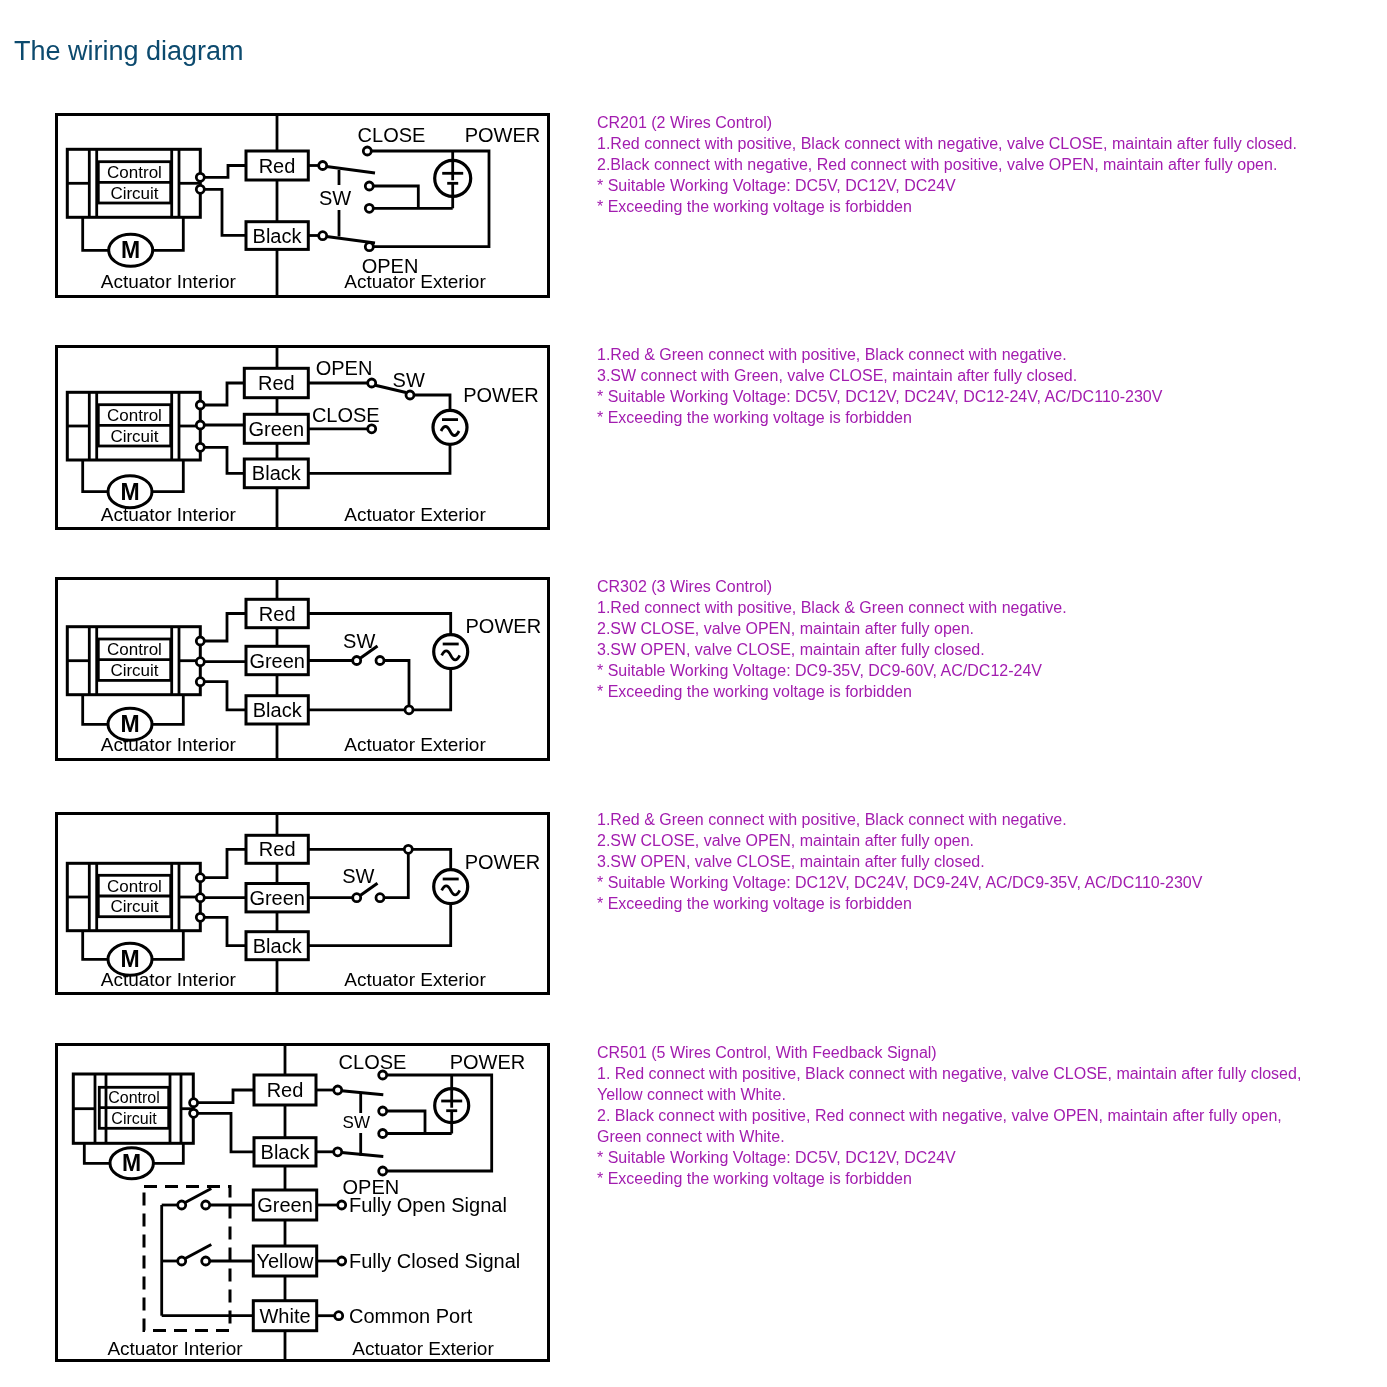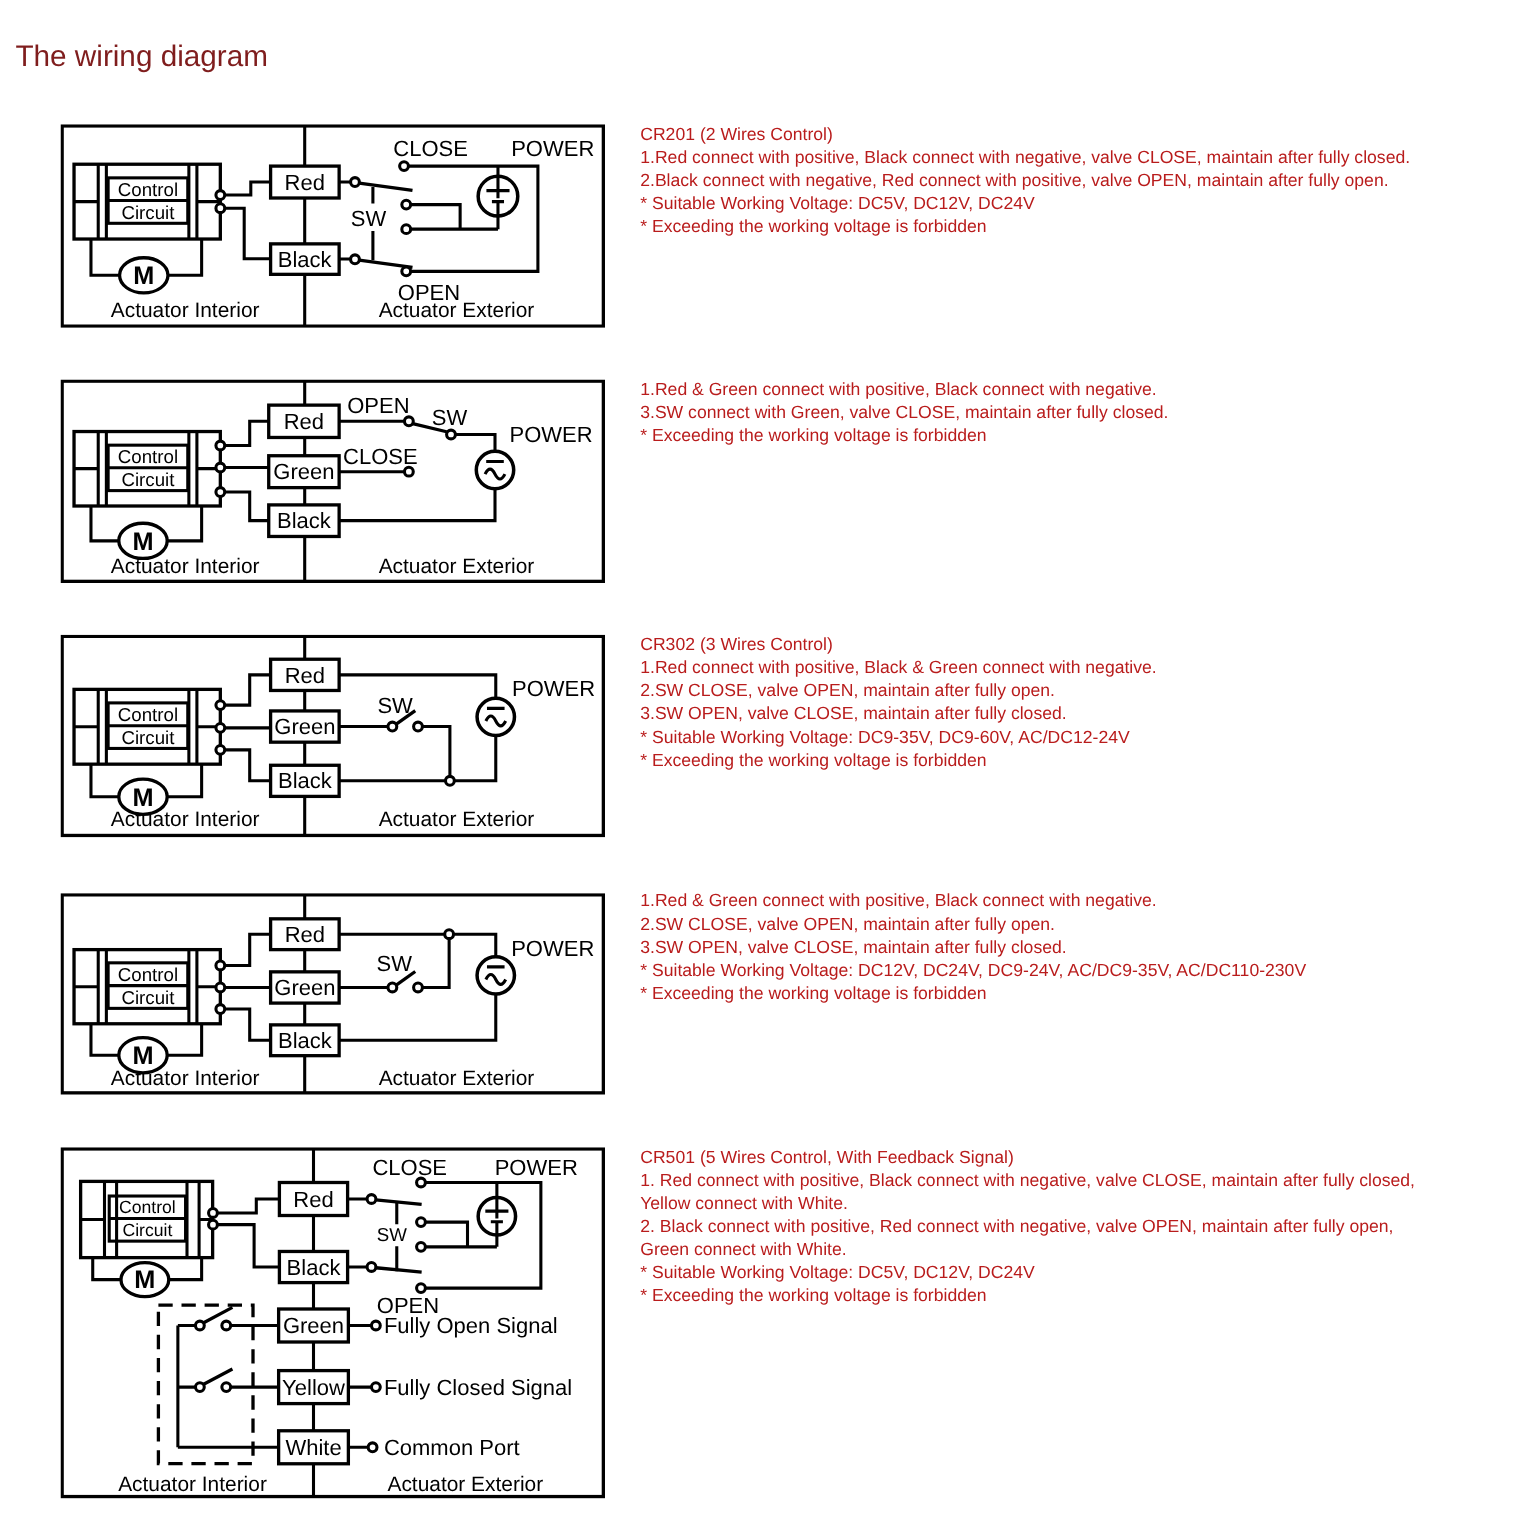--- a/index.html
+++ b/index.html
@@ -1,19 +1,19 @@
 <!DOCTYPE html>
 <html><head>
 <meta charset="utf-8">
 <style>
   html,body{margin:0;padding:0;background:#fff;}
   .page{position:relative;width:1387px;height:1387px;background:#fff;
         font-family:"Liberation Sans",sans-serif;overflow:hidden;}
-  .title{position:absolute;left:14px;top:36px;font-size:27px;font-weight:400;color:#7f1d1d;white-space:nowrap;}
-  .desc{position:absolute;left:582px;color:#b91c1c;font-size:16px;line-height:21px;}
+  .title{position:absolute;left:14px;top:36px;font-size:27px;font-weight:400;color:#0c4a6e;white-space:nowrap;}
+  .desc{position:absolute;left:597px;color:#a21caf;font-size:16px;line-height:21px;}
   .desc div{white-space:nowrap;}
   svg.diagram{position:absolute;left:55px;}
   svg text{font-family:"Liberation Sans",sans-serif;fill:#000;}
   .ctr{text-anchor:middle;}
   .t16{font-size:16px;} .t17{font-size:17px;} .t19{font-size:19px;} .t20{font-size:20px;}
   .mlab{font-size:23px;font-weight:bold;text-anchor:middle;}
   .st3{fill:none;stroke:#000;stroke-width:3;}
   .wr{fill:none;stroke:#000;stroke-width:2.8;}
   .term{fill:#fff;stroke:#000;stroke-width:2.8;}
   .bx{fill:#fff;stroke:#000;stroke-width:3;}
@@ -382,20 +382,21 @@
     <div>CR201 (2 Wires Control)</div>
     <div>1.Red connect with positive, Black connect with negative, valve CLOSE, maintain after fully closed.</div>
     <div>2.Black connect with negative, Red connect with positive, valve OPEN, maintain after fully open.</div>
     <div>* Suitable Working Voltage: DC5V, DC12V, DC24V</div>
     <div>* Exceeding the working voltage is forbidden</div>
   </div>
 
   <div class="desc" style="top:344px">
     <div>1.Red &amp; Green connect with positive, Black connect with negative.</div>
     <div>3.SW connect with Green, valve CLOSE, maintain after fully closed.</div>
+    <div>* Suitable Working Voltage: DC5V, DC12V, DC24V, DC12-24V, AC/DC110-230V</div>
     <div>* Exceeding the working voltage is forbidden</div>
   </div>
 
   <div class="desc" style="top:576px">
     <div>CR302 (3 Wires Control)</div>
     <div>1.Red connect with positive, Black &amp; Green connect with negative.</div>
     <div>2.SW CLOSE, valve OPEN, maintain after fully open.</div>
     <div>3.SW OPEN, valve CLOSE, maintain after fully closed.</div>
     <div>* Suitable Working Voltage: DC9-35V, DC9-60V, AC/DC12-24V</div>
     <div>* Exceeding the working voltage is forbidden</div>

